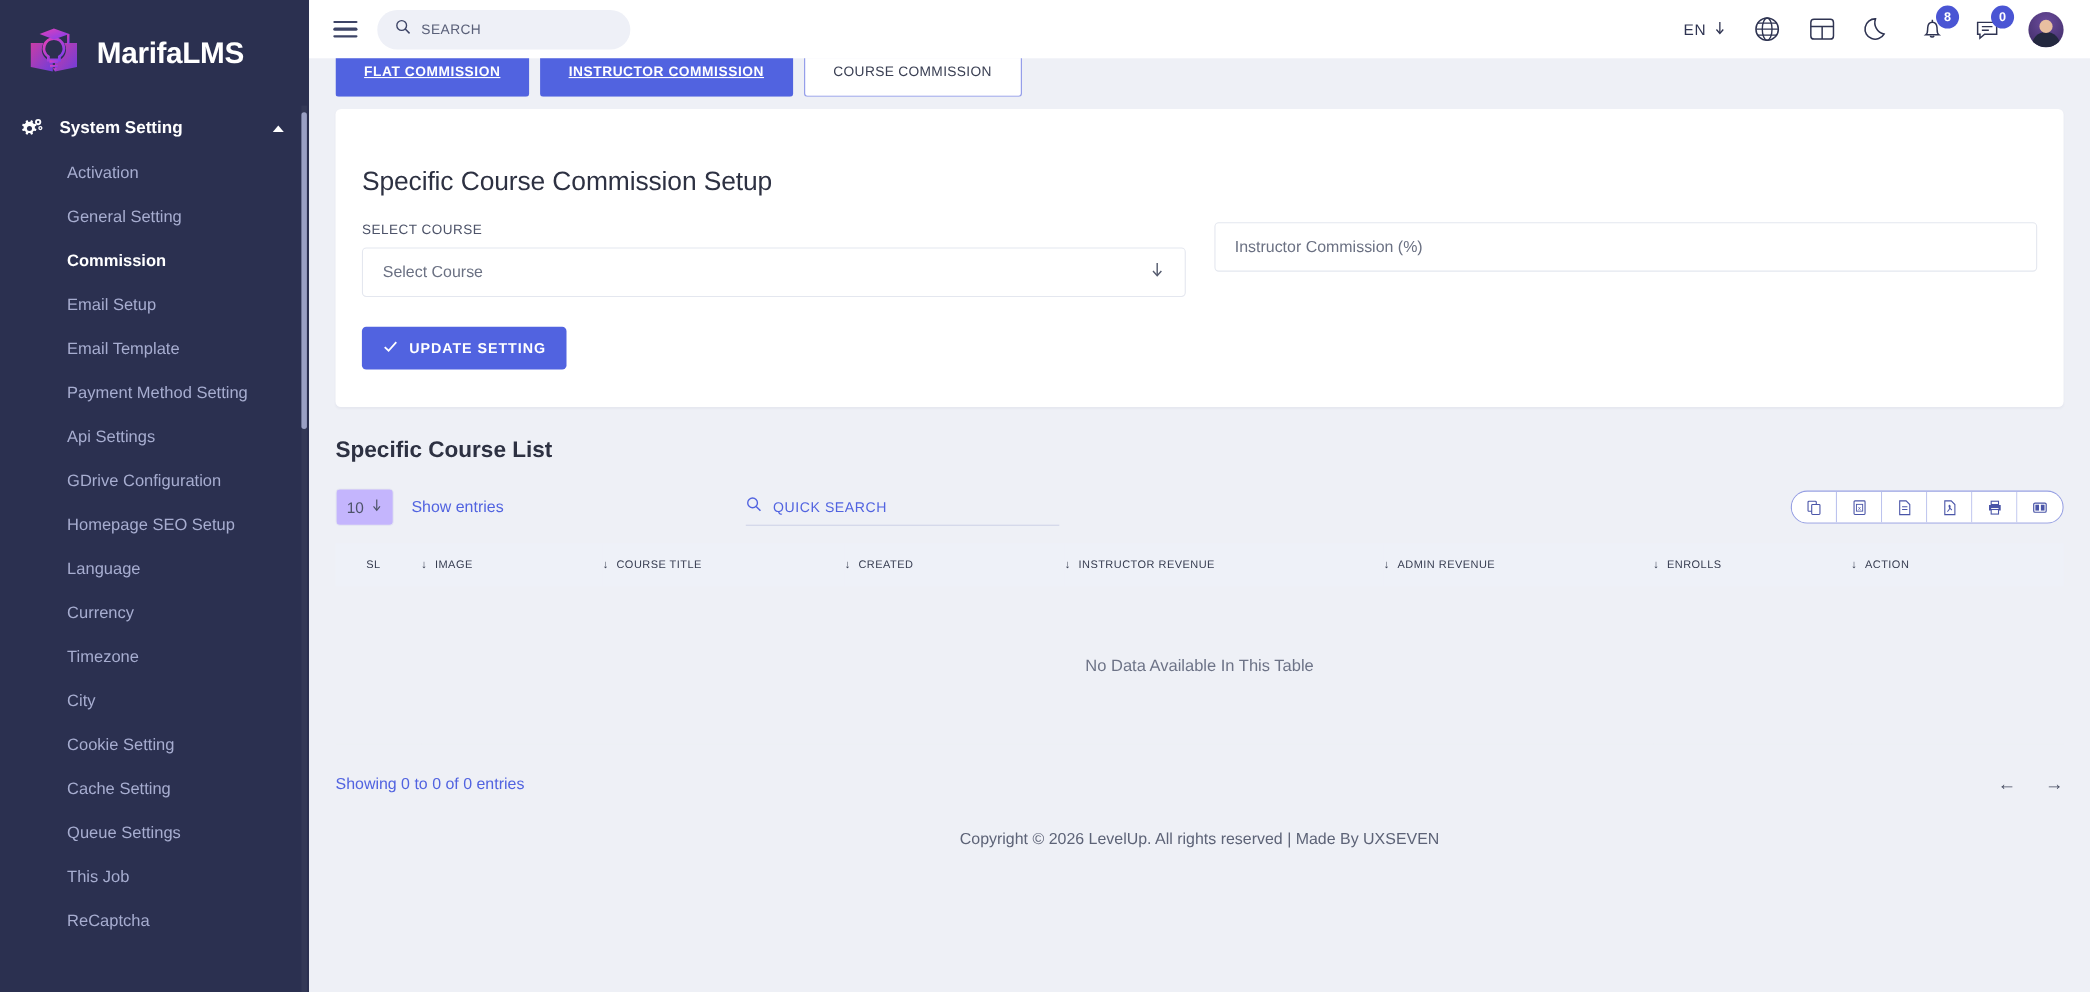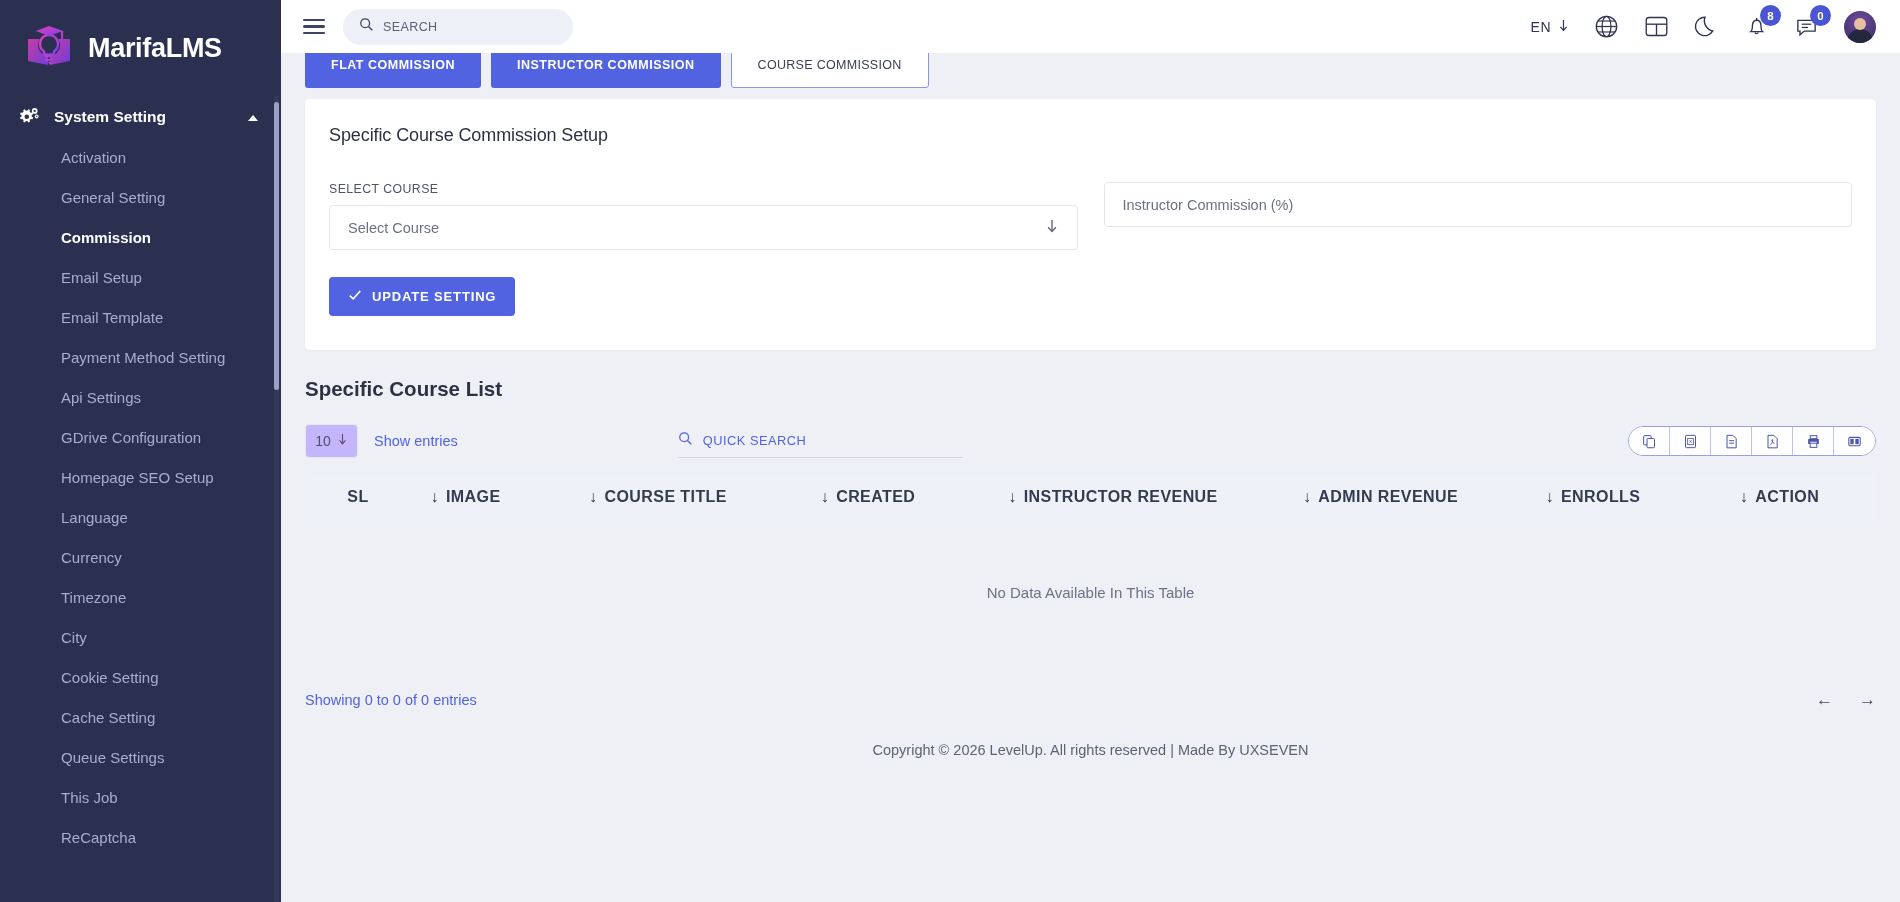--- a/index.html
+++ b/index.html
@@ -87,31 +87,31 @@
   
   .content { padding: 0 24px; }
   .tabs { display: flex; align-items: flex-end; gap: 10px; padding-top: 0; height: 35px;
     overflow: hidden; }
   .tab {
     height: 46px; margin-top: -11px; min-width: 93px; padding: 0 26px;
     display: flex; align-items: center; justify-content: center;
     font-size: 12.5px; font-weight: bold; letter-spacing: .5px; cursor: pointer;
     border-radius: 3px;
   }
-  .tab.filled { background: #5163e0; color: #ffffff; }
+  .tab.filled { background: #5163e0; color: #ffffff; text-decoration: underline; }
   .tab.outlined { background: #ffffff; color: #3b4054; border: 1px solid #8b95e8;
     font-weight: normal; letter-spacing: .3px; }
 
   .card {
     background: #ffffff; border-radius: 5px; margin-top: 11px;
     padding: 26px 24px 34px 24px;
     box-shadow: 0 1px 2px rgba(40,50,90,.04);
   }
-  .card-title { font-size: 18px; color: #2d3142; font-weight: normal; letter-spacing: -.1px; }
-  .form-row { display: flex; gap: 26px; margin-top: 36px; }
+  .card-title { font-size: 24px; color: #2d3142; font-weight: normal; letter-spacing: -.1px; margin-top: 27px; }
+  .form-row { display: flex; gap: 26px; margin-top: 22px; }
   .form-col { flex: 1 1 0; }
   .field-label {
     font-size: 12.3px; color: #4d5369; letter-spacing: .45px; font-weight: normal;
     display: block; margin-bottom: 9px;
   }
   .field-ctl {
     height: 45px; border: 1px solid #e4e7ef; border-radius: 4px;
     display: flex; align-items: center; padding: 0 18px; background: #fff;
     cursor: pointer;
   }
@@ -145,21 +145,21 @@
   .export-btn {
     width: 41px; display: flex; align-items: center; justify-content: center;
     border-right: 1px solid #bcc3ee; cursor: pointer; color: #4a55a8; background: #fff;
   }
   .export-btn:last-child { border-right: none; }
 
   .table-wrap { margin-top: 16px; }
   table { width: 100%; border-collapse: collapse; }
   thead tr { background: #eef1f8; }
   thead th {
-    text-align: center; font-size: 16px; font-weight: bold; color: #353b4f;
+    text-align: left; font-size: 10px; font-weight: normal; color: #353b4f;
     letter-spacing: .42px; padding: 14px 0; white-space: nowrap;
   }
   thead th .sort { margin-right: 7px; color: #353b4f; }
   .th-sl { padding-left: 28px !important; }
   tbody td.empty {
     text-align: center; padding: 64px 0 62px 0; color: #6d7387; font-size: 15px;
     border-bottom: 1px solid #edeff5;
   }
   .table-footer {
     display: flex; align-items: center; padding: 26px 0 6px 0;

